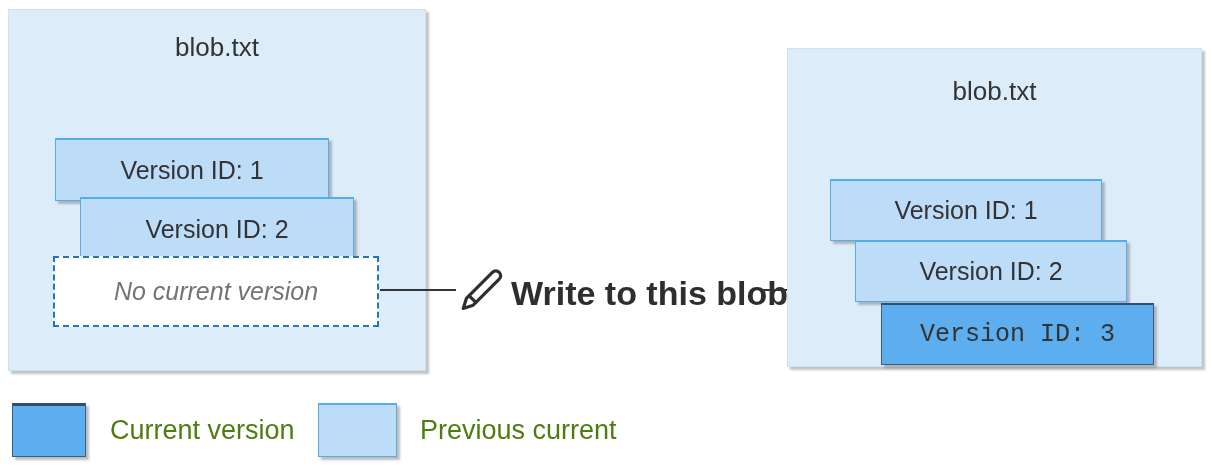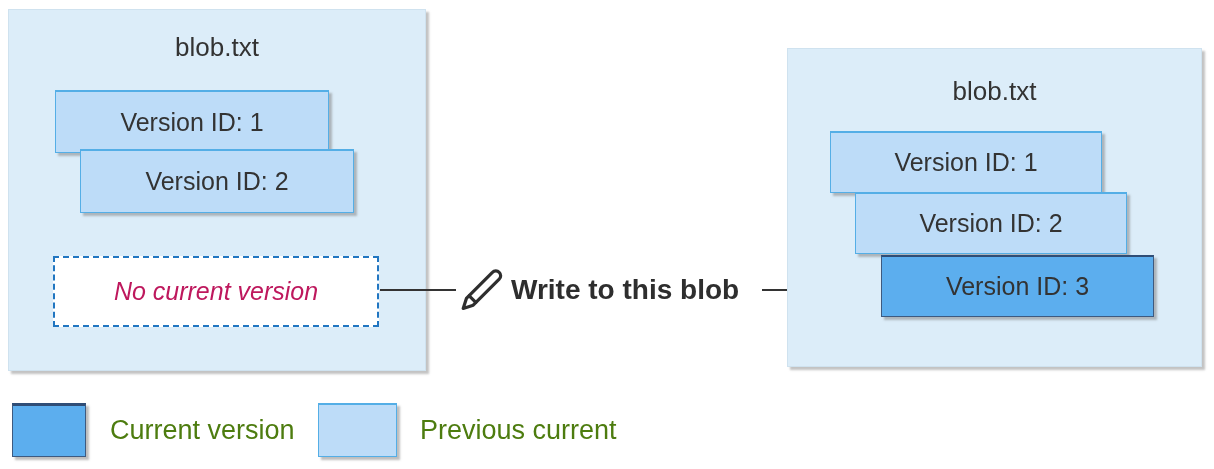--- a/index.html
+++ b/index.html
@@ -41,55 +41,56 @@
 
   
   .version-box {
     position: absolute;
     box-sizing: border-box;
     display: flex;
     align-items: center;
     justify-content: center;
     font-size: 25px;
     box-shadow: 3px 3px 2px rgba(125,125,125,0.5);
+    margin-top: 48px;
   }
   .version-box.previous {
     background: #bddcf8;
     border: 1px solid #54aee6;
     border-top-width: 2px;
     color: #333333;
   }
   .version-box.current {
     background: #5caeee;
     border: 1px solid #3d5a80;
     border-top: 2px solid #2f4d76;
     color: #333333;
   }
   
   .left .v1 { left: 46px; top: 80px;  width: 274px; height: 63px; }
   .left .v2 { left: 71px; top: 139px; width: 274px; height: 64px; }
   
   .right .v1 { left: 42px; top: 82px;  width: 272px; height: 62px; }
   .right .v2 { left: 67px; top: 143px; width: 272px; height: 62px; }
-  .right .v3 { left: 93px; top: 206px; width: 273px; height: 62px; }
+  .right .v3 { left: 93px; top: 206px; width: 273px; height: 62px; font-family: Liberation Mono, monospace; }
 
   
   .no-current-box {
     position: absolute;
     left: 44px; top: 246px;
     width: 326px; height: 71px;
     box-sizing: border-box;
     background: #ffffff;
     border: 2px dashed #2176c1;
     display: flex;
     align-items: center;
     justify-content: center;
     font-size: 25px;
     font-style: italic;
-    color: #be185d;
+    color: #737373;
   }
 
   
   .connector-line {
     position: absolute;
     height: 2px;
     background: #333333;
   }
   .line-a { left: 380px; top: 289px; width: 76px; }
   .line-b { left: 762px; top: 289px; width: 104px; }
@@ -102,21 +103,21 @@
     border-bottom: 7px solid transparent;
   }
   .pencil-wrap {
     position: absolute;
     left: 458px; top: 266px;
     width: 48px; height: 48px;
   }
   .action-label {
     position: absolute;
     left: 511px; top: 274px;
-    font-size: 28px;
+    font-size: 34px;
     font-weight: bold;
     color: #2e2e2e;
     white-space: nowrap;
   }
 
   
   .legend-swatch {
     position: absolute;
     top: 403px;
     height: 54px;

